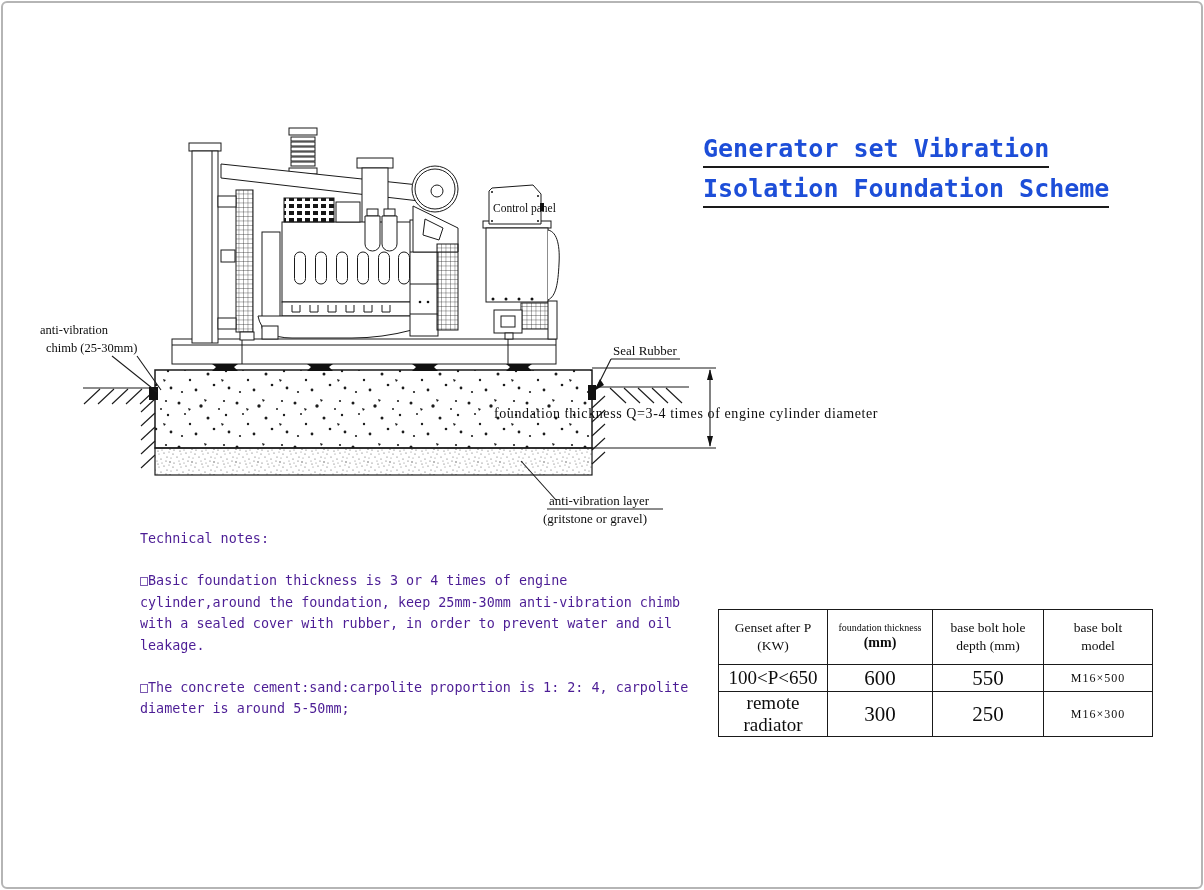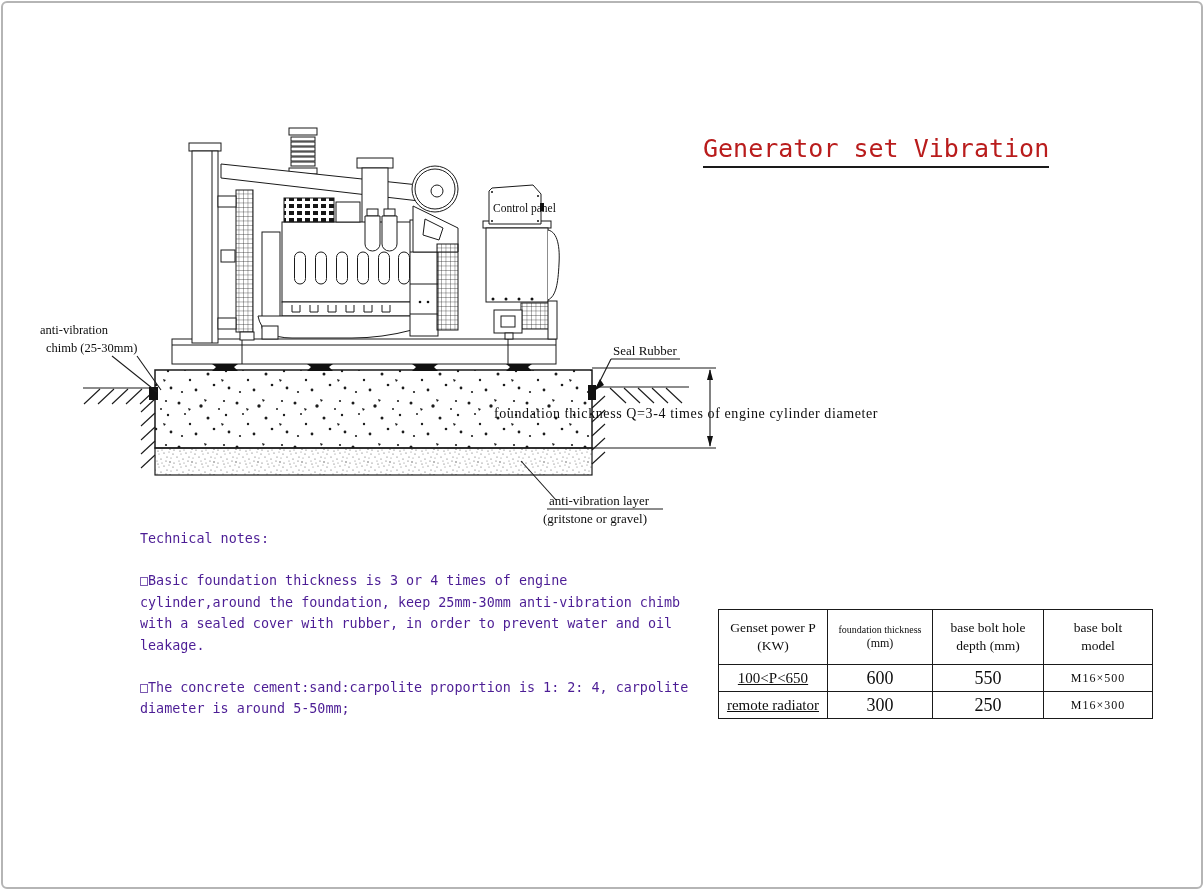--- a/index.html
+++ b/index.html
@@ -2,53 +2,54 @@
 <html><head>
 <meta charset="utf-8">
 <style>
   html,body{margin:0;padding:0;background:#fff;}
   .page{position:relative;width:1204px;height:890px;background:#fff;overflow:hidden;
         font-family:"Liberation Serif", serif;color:#111;}
   .frame{position:absolute;inset:1px;border:2px solid #b5b5b5;border-radius:6px;pointer-events:none;}
 
   
   .title{position:absolute;left:703px;top:136px;font-family:"DejaVu Sans Mono", monospace;
-         font-size:25px;line-height:1;color:#b91c1c;}
+         font-size:25px;line-height:1;color:#1d4ed8;font-weight:bold;}
   .title .tline{display:block;width:max-content;white-space:nowrap;
          border-bottom:2px solid #1a1a1a;padding-bottom:5px;margin-bottom:8px;}
 
   
   .notes{position:absolute;left:140px;top:528px;width:610px;
          font-family:"DejaVu Sans Mono", monospace;font-size:13.4px;line-height:21.4px;color:#4c1d95;}
   .notes .heading{margin:0 0 21px 0;}
   .note{white-space:pre-wrap;margin:0 0 21px 0;}
 
   
   .spec-table{position:absolute;left:718px;top:609px;border-collapse:collapse;
               font-family:"Liberation Serif", serif;color:#0d0d0d;table-layout:fixed;}
   .spec-table th,.spec-table td{border:1.7px solid #1a1a1a;text-align:center;vertical-align:middle;
               padding:0 2px;font-weight:normal;}
   .spec-table tr.hdr th{height:54px;font-size:13.5px;line-height:1.35;}
   .spec-table tr.hdr th.small{font-size:10px;line-height:1.3;}
-  .spec-table tr.hdr th.small .h2{font-size:12px;}
-  .spec-table tr.data td{height:26px;font-size:18px;}
-  .spec-table tr.data td.c0{font-size:15px;text-decoration:underline;}
+  .spec-table tr.hdr th.small .h2{font-size:14px;font-weight:bold;}
+  .spec-table tr.data td{height:26px;font-size:21px;}
+  .spec-table tr.data td.c0{font-size:19px;}
   .spec-table tr.data td.c3{font-size:12px;letter-spacing:1px;}
   .spec-table .h1,.spec-table .h2{display:block;}
 
   svg text{fill:#0d0d0d;font-family:"Liberation Serif", serif;}
 </style>
 </head>
 <body>
 
 <div class="page">
   <div class="frame"></div>
 
   <div class="title">
     <span class="tline">Generator set Vibration</span>
+    <span class="tline">Isolation Foundation Scheme</span>
   </div>
 
   <svg style="position:absolute;left:0;top:0;" width="1204" height="890" viewBox="0 0 1204 890">
     <defs>
       <pattern id="gridp" width="4.5" height="4.5" patternUnits="userSpaceOnUse">
         <path d="M0,0H4.5M0,0V4.5" stroke="#222" stroke-width="0.7" fill="none"></path>
       </pattern>
       <pattern id="blocks" width="8" height="7" patternUnits="userSpaceOnUse">
         <rect x="1" y="1" width="5" height="4" fill="#151515"></rect>
       </pattern>
@@ -293,21 +294,21 @@
   <table class="spec-table">
     <colgroup>
       <col style="width:109px">
         <col style="width:105px">
         <col style="width:111px">
         <col style="width:109px">
     </colgroup>
     <tbody>
         <tr class="hdr">
       <th>
-        <span class="h1">Genset power P</span>
+        <span class="h1">Genset after P</span>
         <span class="h2">(KW)</span>
       </th>
       <th class="small">
         <span class="h1">foundation thickness</span>
         <span class="h2">(mm)</span>
       </th>
       <th>
         <span class="h1">base bolt hole</span>
         <span class="h2">depth (mm)</span>
       </th>

